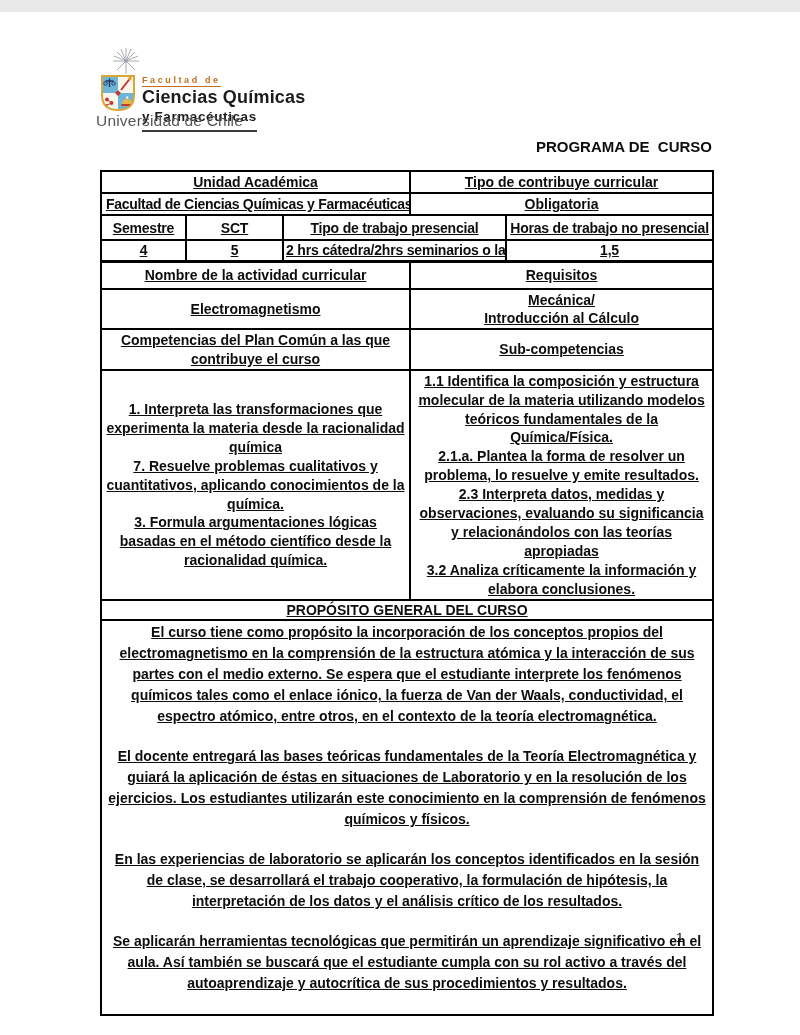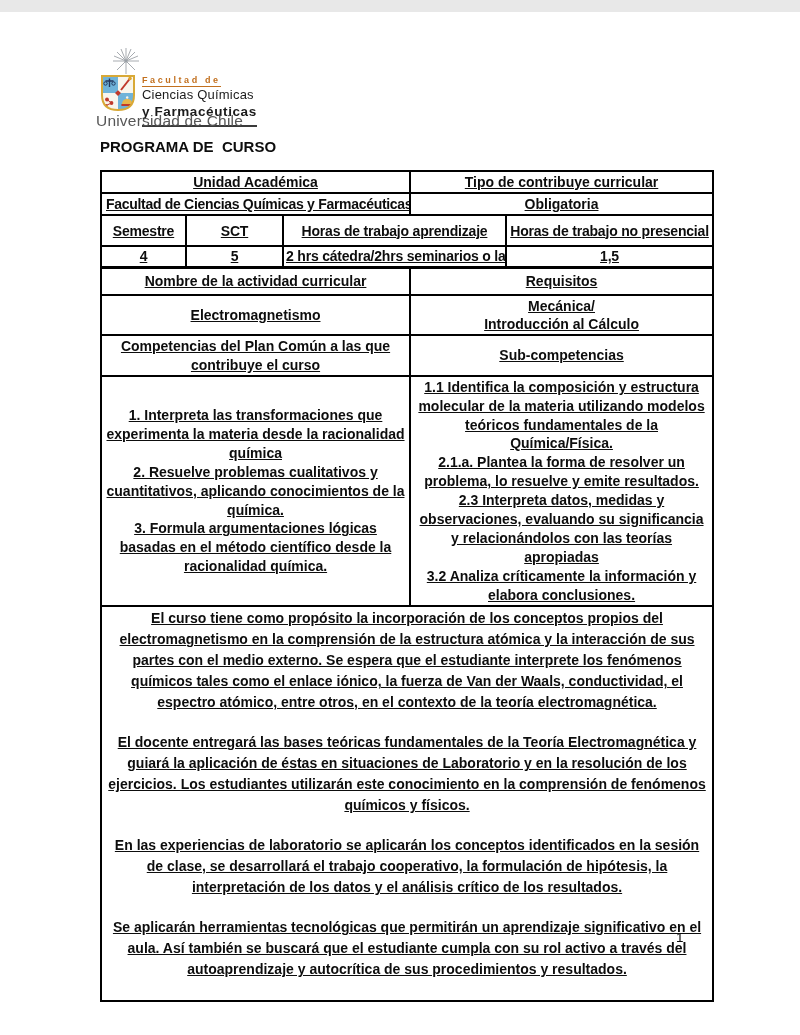--- a/index.html
+++ b/index.html
@@ -12,50 +12,50 @@
   
   .logo { position:absolute; left:95px; top:36px; width:190px; height:88px; }
   .starburst { position:absolute; left:16px; top:0; }
   .shield { position:absolute; left:5px; top:26px; }
   .logo-text { position:absolute; left:47px; top:21px; }
   .logo-facultad {
     display:inline-block; font-size:9px; font-weight:bold; letter-spacing:2.6px;
     color:#c2701f; border-bottom:1.5px solid #c2701f; padding-bottom:1px; white-space:nowrap;
   }
   .logo-ciencias {
-    font-size:13px; font-weight:normal; color:#1b1b1b; margin-top:1px;
+    font-size:18px; font-weight:bold; color:#1b1b1b; margin-top:1px;
     letter-spacing:0.2px; white-space:nowrap; line-height:1.05;
   }
   .logo-farmaceuticas {
     display:inline-block; font-size:13.5px; font-weight:bold; color:#1b1b1b;
     border-bottom:2px solid #3a3a3a; padding-bottom:6px; letter-spacing:0.6px;
     white-space:nowrap; line-height:1.05;
   }
   .logo-universidad {
     position:absolute; left:1px; top:64px; font-size:15.5px; color:#575757;
     letter-spacing:0.2px; white-space:nowrap;
   }
 
   
   .title {
     position:absolute; left:100px; top:126px; width:612px; margin:0;
-    text-align:left; font-size:15px; font-weight:bold; white-space:pre; color:#0d0d0d;
+    text-align:right; font-size:15px; font-weight:bold; white-space:pre; color:#0d0d0d;
   }
 
   
   .course-table {
     position:absolute; left:100px; top:158px; width:612px;
     border-collapse:collapse; table-layout:fixed;
   }
   .course-table td {
     border:2px solid #000; font-size:14px; font-weight:bold; text-align:center;
     vertical-align:middle; padding:1px 4px; overflow:hidden; color:#0d0d0d;text-decoration:underline;
   }
   tr.r1 { height:22px; } tr.r2 { height:22px; }
-  tr.r3 { height:31px; } tr.r4 { height:21px; }
+  tr.r3 { height:25px; } tr.r4 { height:21px; }
   tr.r5 { height:28px; } tr.r6 { height:35px; }
   tr.r7 { height:35px; } tr.r8 { height:179px; }
   tr.r9 { height:20px; } tr.r10 { height:321px; }
   tr.r3 td, tr.r4 td { white-space:nowrap; letter-spacing:-0.2px; padding:1px 2px; }
   tr.r4 td { border-bottom-width:3px; }
   .tight { font-size:12px; letter-spacing:-0.3px; white-space:nowrap; }
   .vtop { vertical-align:top; padding-top:2px; }
   .two-line-hdr { line-height:1.3; vertical-align:top; padding-top:2px; }
   .content-cell {
     font-weight:normal; text-align:justify; vertical-align:top;
@@ -158,21 +158,21 @@
         <td colspan="3">Unidad Académica</td>
         <td colspan="2">Tipo de contribuye curricular</td>
       </tr>
       <tr class="r2">
         <td colspan="3" class="tight">Facultad de Ciencias Químicas y Farmacéuticas</td>
         <td colspan="2">Obligatoria</td>
       </tr>
       <tr class="r3">
         <td>Semestre</td>
         <td>SCT</td>
-        <td colspan="2">Horas de trabajo aprendizaje</td>
+        <td colspan="2">Tipo de trabajo presencial</td>
         <td class="tight">Horas de trabajo no presencial</td>
       </tr>
       <tr class="r4">
         <td>4</td>
         <td>5</td>
         <td colspan="2" class="tight">2 hrs cátedra/2hrs seminarios o lab</td>
         <td>1,5</td>
       </tr>
       <tr class="r5">
         <td colspan="3">Nombre de la actividad curricular</td>
@@ -185,29 +185,32 @@
           <div class="req-line">Introducción al Cálculo</div>
         </td>
       </tr>
       <tr class="r7">
         <td colspan="3" class="two-line-hdr">Competencias del Plan Común a las que contribuye el curso</td>
         <td colspan="2" class="two-line-hdr">Sub-competencias</td>
       </tr>
       <tr class="r8">
         <td colspan="3" class="content-cell">
           <div class="item">1. Interpreta  las transformaciones que experimenta la materia desde la racionalidad química</div>
-          <div class="item">2. Resuelve problemas cualitativos y cuantitativos, aplicando conocimientos de la química.</div>
+          <div class="item">7. Resuelve problemas cualitativos y cuantitativos, aplicando conocimientos de la química.</div>
           <div class="item">3. Formula argumentaciones lógicas basadas en el método científico desde la racionalidad química.</div>
         </td>
         <td colspan="2" class="content-cell">
           <div class="item">1.1 Identifica la composición y estructura molecular de la materia utilizando modelos teóricos fundamentales de la Química/Física.</div>
           <div class="item">2.1.a. Plantea la forma de resolver un problema, lo resuelve y emite resultados.</div>
           <div class="item">2.3 Interpreta datos, medidas y observaciones, evaluando su significancia y relacionándolos con las teorías apropiadas</div>
           <div class="item">3.2 Analiza críticamente la información y elabora conclusiones.</div>
         </td>
+      </tr>
+      <tr class="r9">
+        <td colspan="5">PROPÓSITO GENERAL DEL CURSO</td>
       </tr>
       <tr class="r10">
         <td colspan="5" class="prop-cell">
           <p>El curso tiene como propósito la incorporación de los conceptos propios del electromagnetismo en la comprensión de la estructura atómica y la interacción de sus partes con el medio externo. Se espera que el estudiante interprete los fenómenos químicos tales como el enlace iónico, la fuerza de Van der Waals, conductividad, el espectro atómico, entre otros, en el contexto de la teoría electromagnética.</p>
           <p>El docente entregará las bases teóricas fundamentales de la Teoría Electromagnética y guiará la aplicación de éstas en situaciones de Laboratorio y en la resolución de los ejercicios. Los estudiantes utilizarán este conocimiento en la comprensión de fenómenos químicos y físicos.</p>
           <p>En las experiencias de laboratorio se aplicarán los conceptos identificados en la sesión de clase, se desarrollará el trabajo cooperativo, la formulación de hipótesis, la interpretación de los datos y el análisis crítico de los resultados.</p>
           <p>Se aplicarán herramientas tecnológicas que permitirán un aprendizaje significativo en el aula. Así también se buscará que el estudiante cumpla con su rol activo a través del autoaprendizaje y autocrítica de sus procedimientos y resultados.</p>
         </td>
       </tr>
     </tbody>

